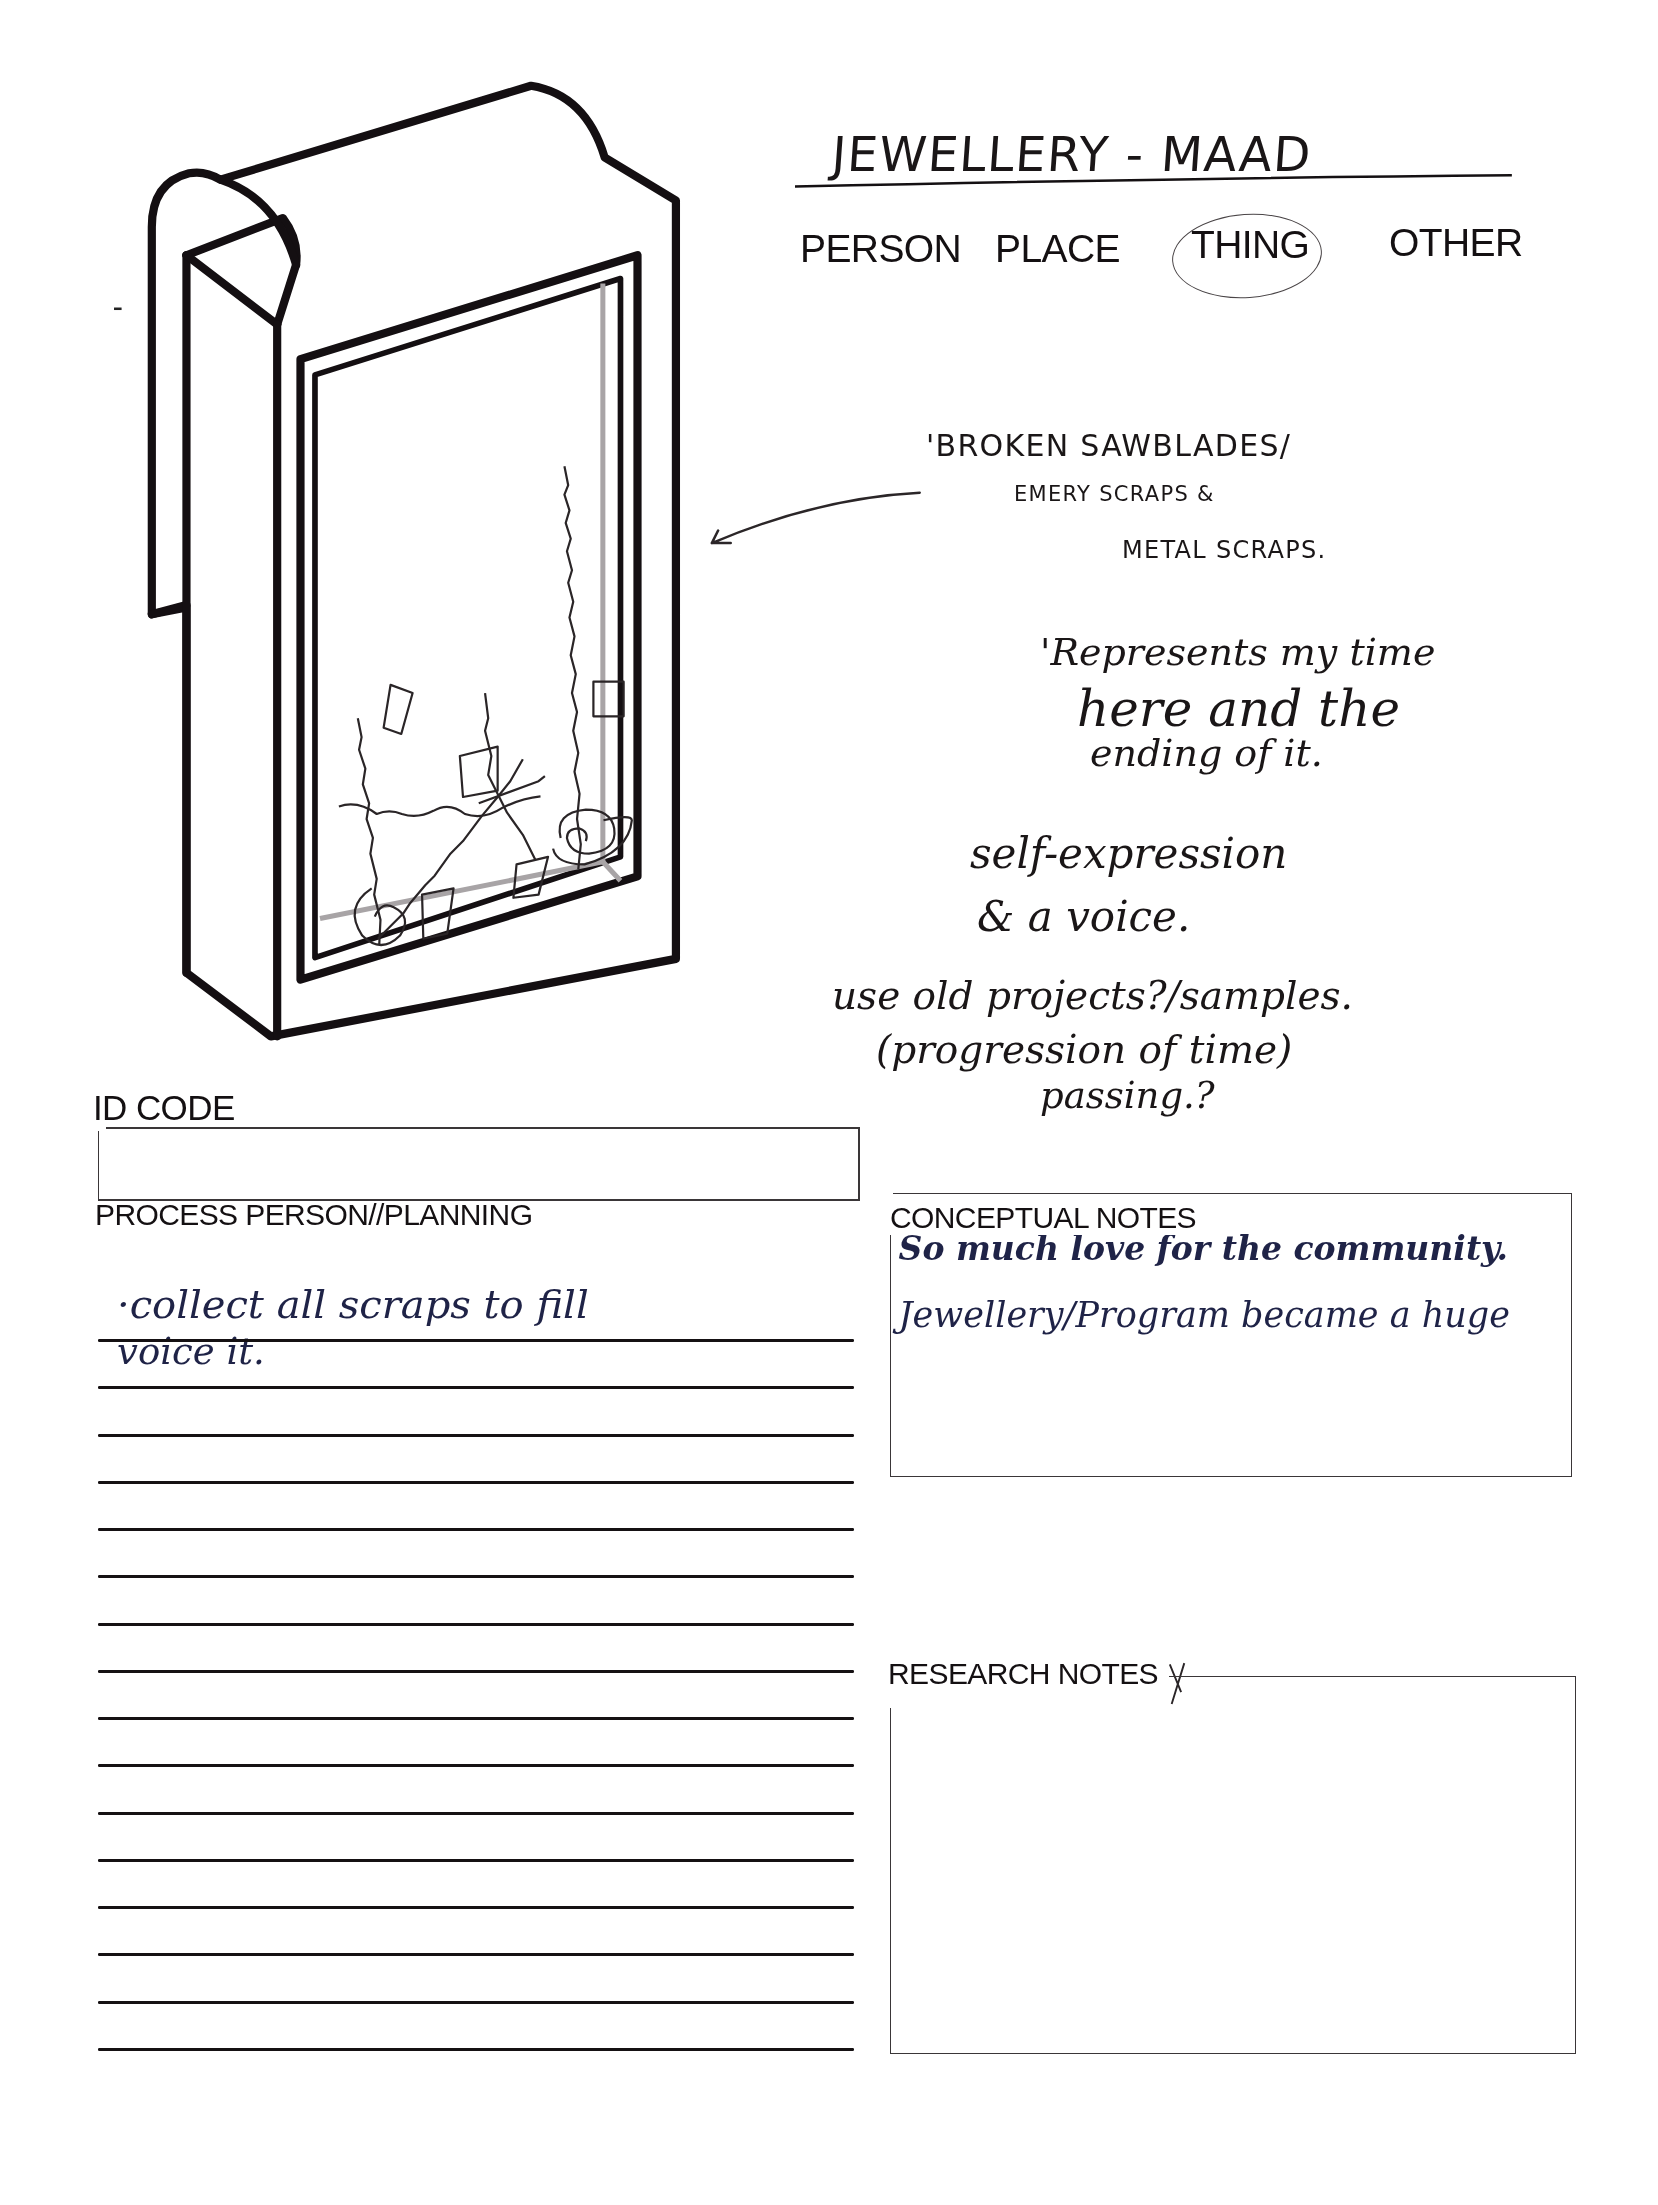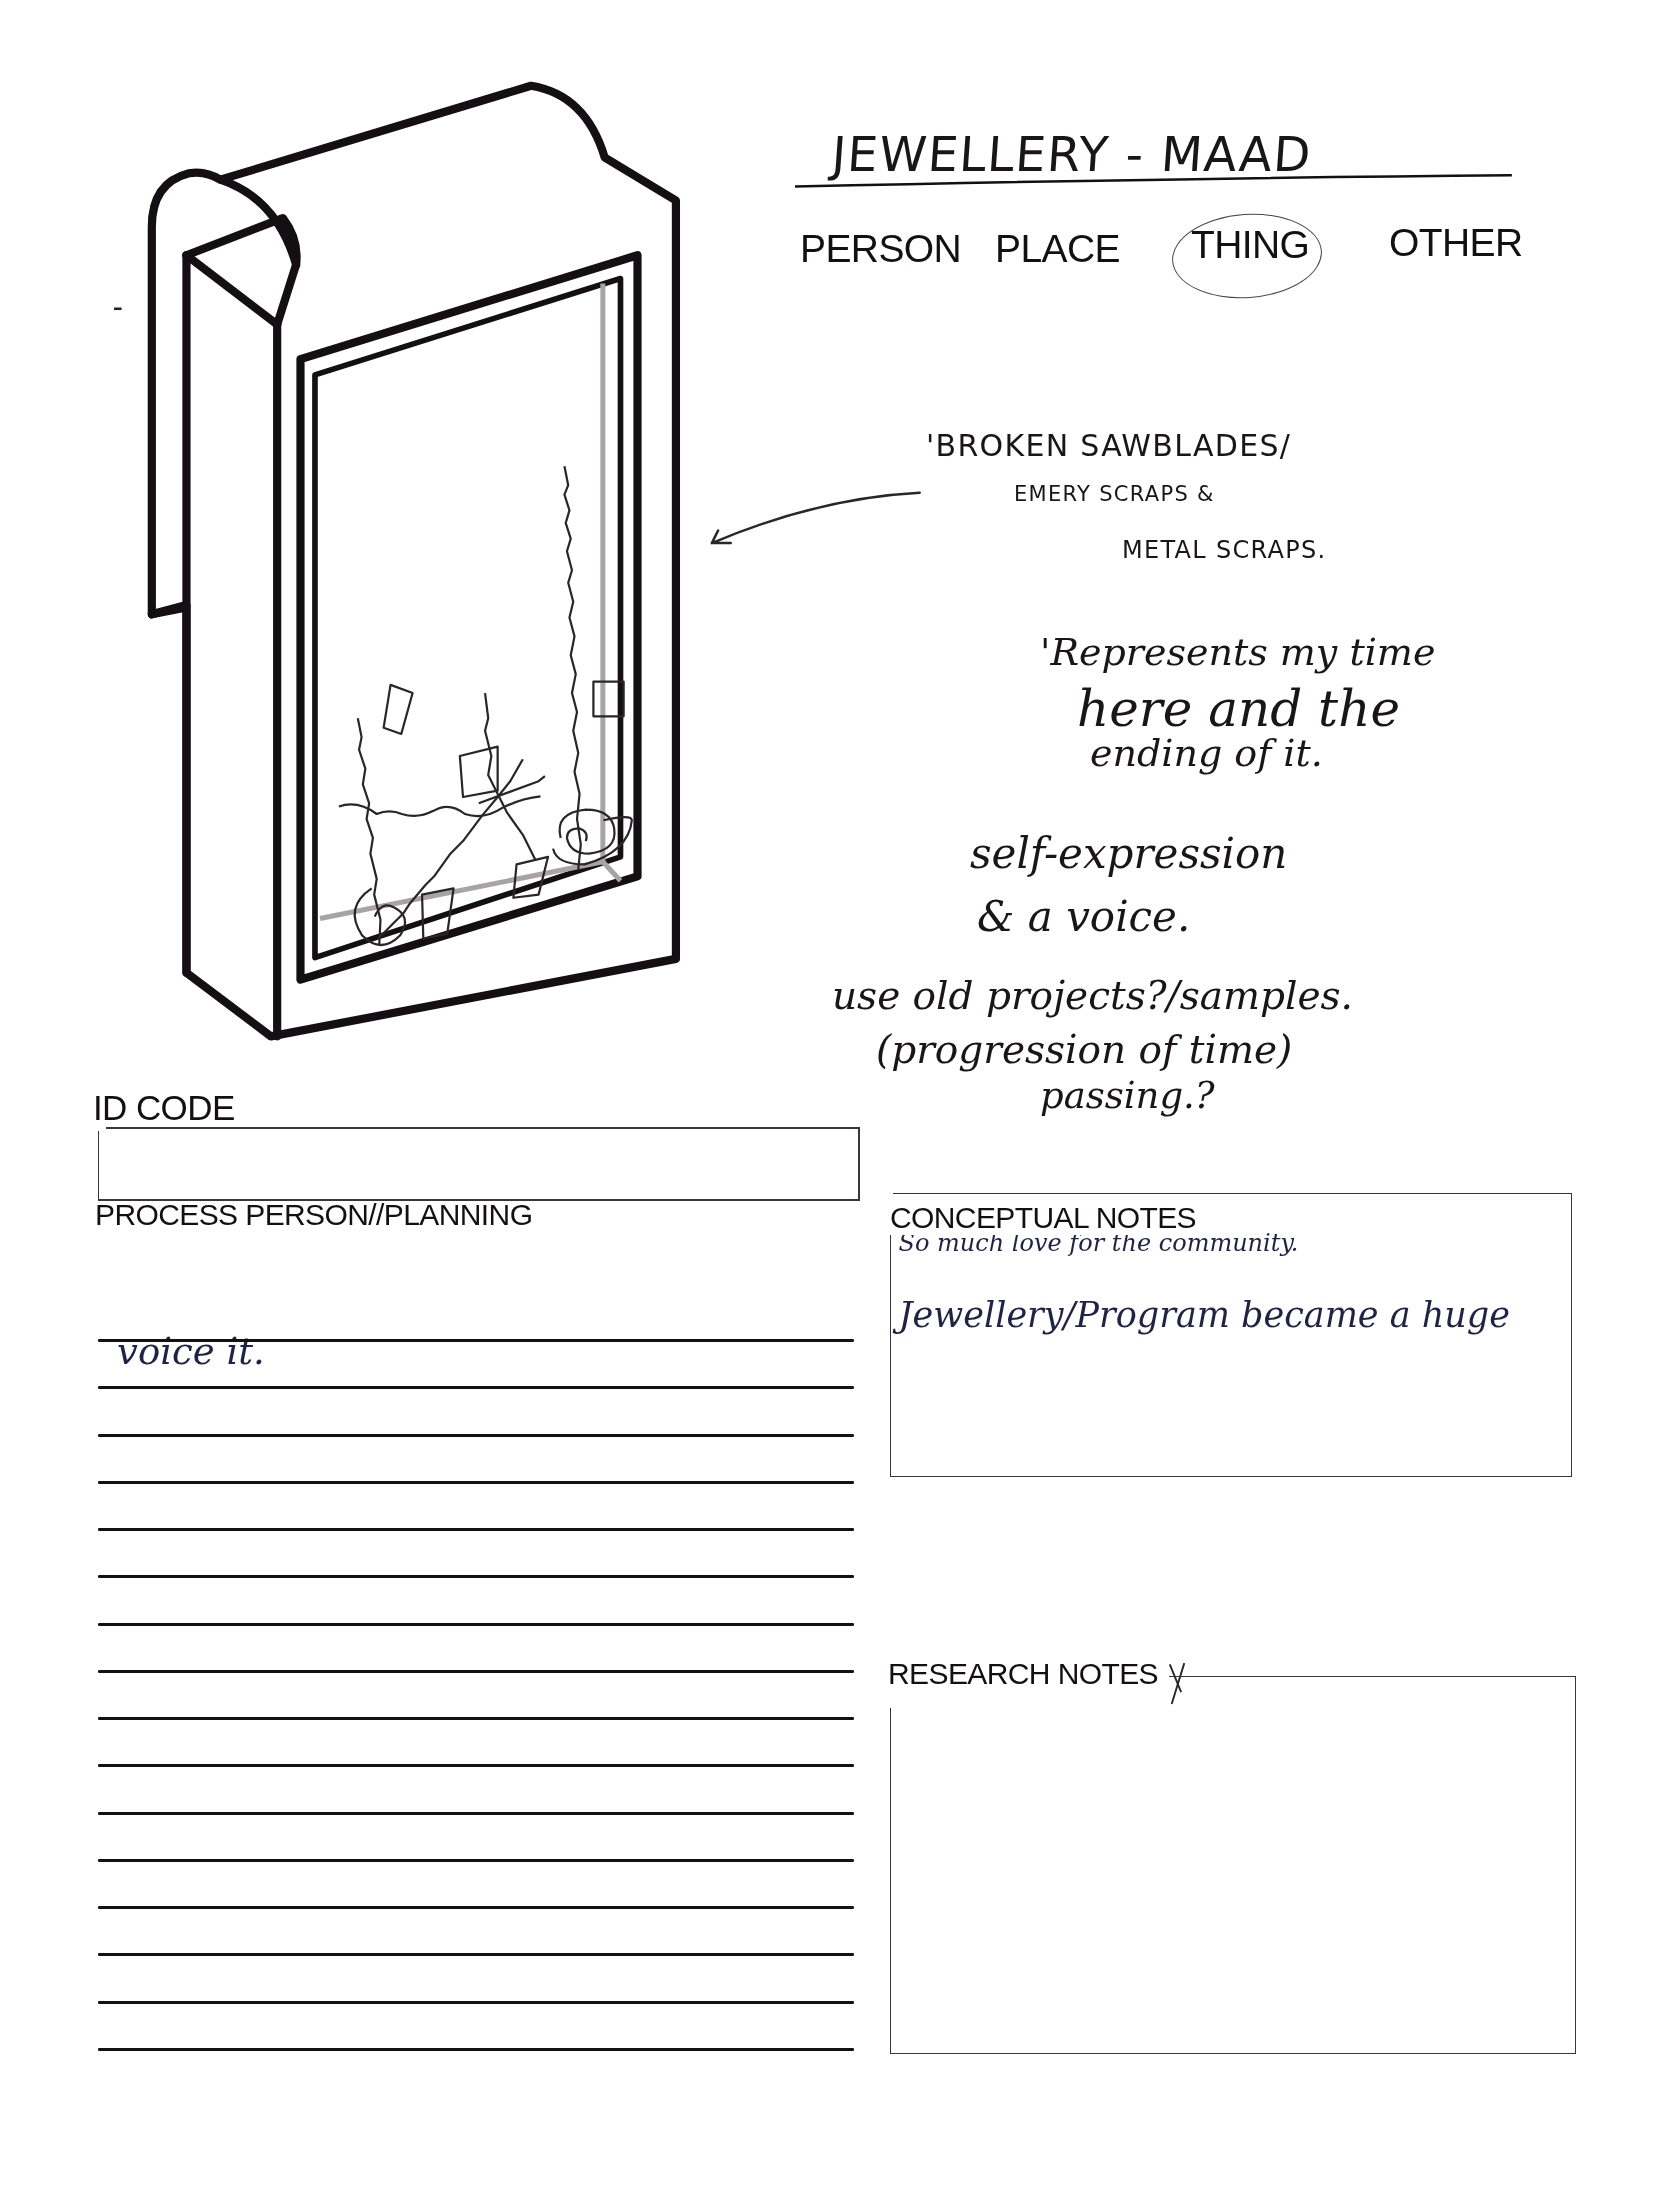--- a/index.html
+++ b/index.html
@@ -101,20 +101,21 @@
 <div class="abs hand" style="left:1040px; top:1074px; font-size:37px;">passing.?</div>
 
 <div class="abs label" style="left:93px; top:1088px; font-size:35px;">ID CODE</div>
 <div class="box" style="left:98px; top:1127px; width:762px; height:74px; border-width:2.5px; border-left-width:1.9px;">
   <span></span>
 </div>
 <div class="abs" style="left:98px; top:1127px; width:7.6px; height:3.8px; background:#fff;"></div>
 
 <div class="abs label" style="left:95px; top:1198px; font-size:30px;">PROCESS PERSON//PLANNING</div>
 <div class="abs" style="left:98px; top:1273px; width:756px; height:794px;">
+  <div class="hand blue abs" style="left:19px; top:7.6px; font-size:40px;">·collect all scraps to fill</div>
   <div class="hand blue abs" style="left:19px; top:57px; font-size:37px;">voice it.</div>
   <div class="rule" style="left:0; top:66px; width:756px;"></div>
   <div class="rule" style="left:0; top:113px; width:756px;"></div>
   <div class="rule" style="left:0; top:161px; width:756px;"></div>
   <div class="rule" style="left:0; top:208px; width:756px;"></div>
   <div class="rule" style="left:0; top:255px; width:756px;"></div>
   <div class="rule" style="left:0; top:302px; width:756px;"></div>
   <div class="rule" style="left:0; top:350px; width:756px;"></div>
   <div class="rule" style="left:0; top:397px; width:756px;"></div>
   <div class="rule" style="left:0; top:444px; width:756px;"></div>
@@ -122,21 +123,21 @@
   <div class="rule" style="left:0; top:539px; width:756px;"></div>
   <div class="rule" style="left:0; top:586px; width:756px;"></div>
   <div class="rule" style="left:0; top:633px; width:756px;"></div>
   <div class="rule" style="left:0; top:680px; width:756px;"></div>
   <div class="rule" style="left:0; top:728px; width:756px;"></div>
   <div class="rule" style="left:0; top:775px; width:756px;"></div>
 </div>
 
 <div class="abs label" style="left:890px; top:1177px; font-size:30px; background:#fff; padding-right:11.3px; z-index:2;margin-top:24px;">CONCEPTUAL NOTES</div>
 <div class="box" style="left:890px; top:1193px; width:682px; height:284px;">
-  <div class="hand blue abs" style="left:7.6px; top:35px; font-size:24px;">So much love for the community.</div>
+  <div class="hand blue abs" style="left:7.6px; top:35px; font-size:33px;font-weight:bold;">So much love for the community.</div>
   <div class="hand blue abs" style="left:7.6px; top:101px; font-size:35px;">Jewellery/Program became a huge</div>
 </div>
 <div class="abs" style="left:888px; top:1193px; width:5px; height:38px; background:#fff;"></div>
 
 <div class="abs label" style="left:888px; top:1657px; font-size:30px; background:#fff; padding-right:11.3px; z-index:2;">RESEARCH NOTES</div>
 <div class="box" style="left:890px; top:1676px; width:686px; height:378px;">
   <span></span>
 </div>
 <div class="abs" style="left:888px; top:1676px; width:5px; height:31.5px; background:#fff;"></div>
 

